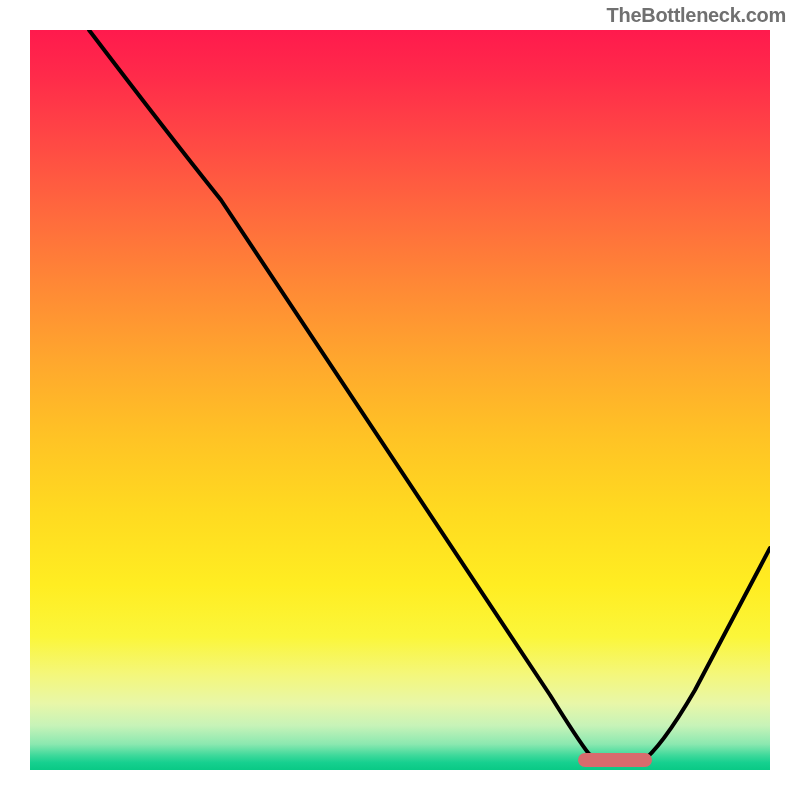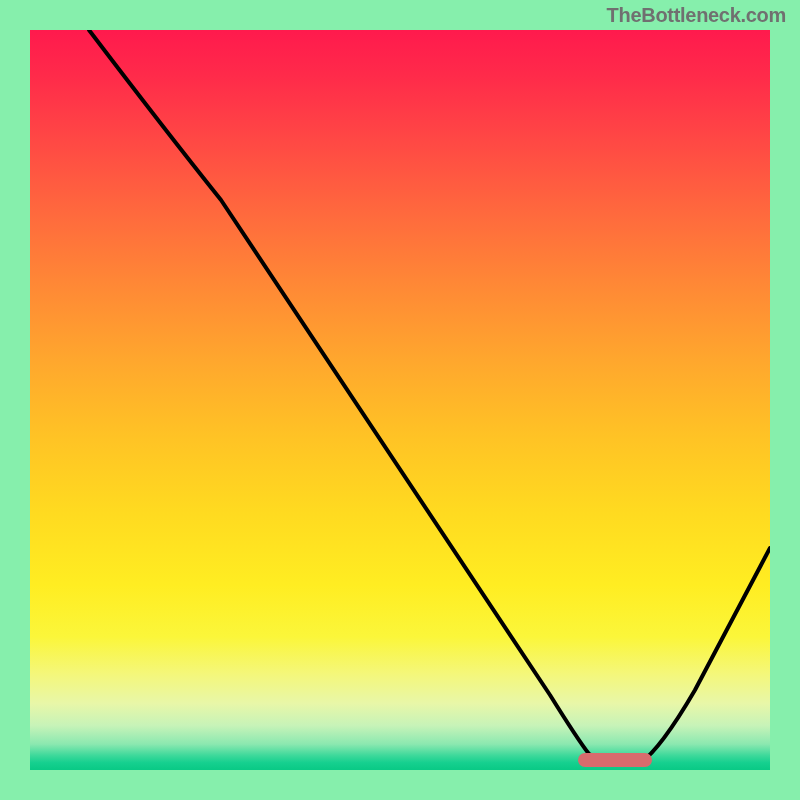--- a/index.html
+++ b/index.html
@@ -1,21 +1,21 @@
 <!DOCTYPE html>
 <html><head>
 <meta charset="utf-8">
 <style>
   * { margin: 0; padding: 0; box-sizing: border-box; }
   html, body { width: 800px; height: 800px; background: #000; font-family: Arial, sans-serif; }
   .container {
     width: 800px;
     height: 800px;
     position: relative;
-    background: #86efac;
+    background: #ffffff;
   }
   .watermark {
     position: absolute;
     top: 4px;
     right: 14px;
     color: #707070;
     font-size: 20px;
     font-weight: bold;
     z-index: 20;
     letter-spacing: -0.3px;

